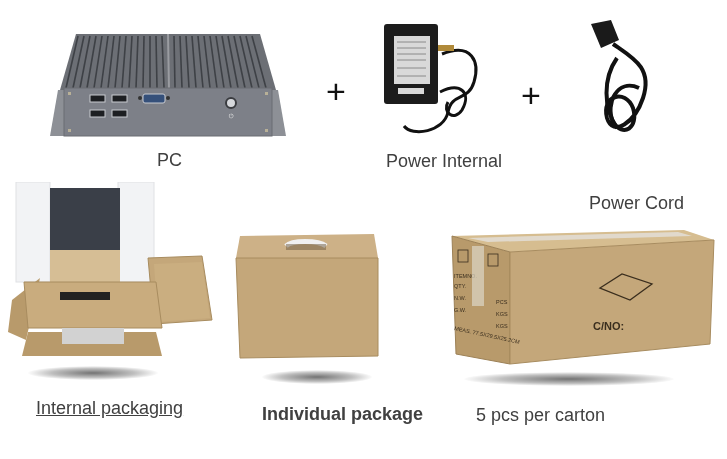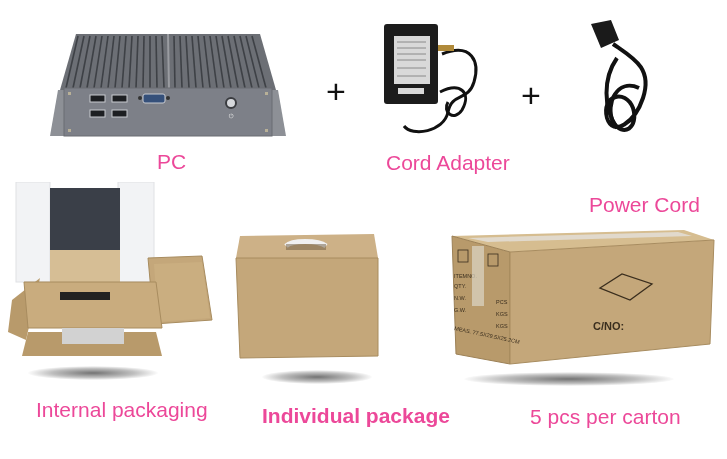--- a/index.html
+++ b/index.html
@@ -1,18 +1,18 @@
 <!DOCTYPE html>
 <html><head>
 <meta charset="utf-8">
 <style>
   html,body{margin:0;padding:0;background:#ffffff;}
   body{width:727px;height:459px;position:relative;overflow:hidden;font-family:"Liberation Sans",sans-serif;color:#111;}
   .abs{position:absolute;}
-  .label{position:absolute;font-size:21px;color:#ec4899;white-space:nowrap;}
+  .label{position:absolute;font-size:18px;color:#404040;white-space:nowrap;}
   .plus{position:absolute;font-size:34px;font-weight:300;color:#111;line-height:1;}
   .shadow{position:absolute;height:14px;border-radius:50%;background:radial-gradient(ellipse at center,rgba(0,0,0,0.55) 0%,rgba(0,0,0,0.25) 45%,rgba(0,0,0,0) 72%);}
 </style>
 </head>
 <body>
 
 <div class="abs" style="left:48px;top:32px;width:240px;height:108px;">
   <svg width="240" height="108" viewBox="0 0 240 108">
 
     <polygon points="28,2 212,2 228,58 12,58" fill="#6c6f75"></polygon>
@@ -90,21 +90,21 @@
         <line x1="15" y1="20" x2="44" y2="20"></line>
         <line x1="15" y1="26" x2="44" y2="26"></line>
         <line x1="15" y1="32" x2="44" y2="32"></line>
         <line x1="15" y1="38" x2="44" y2="38"></line>
         <line x1="15" y1="46" x2="44" y2="46"></line>
         <line x1="15" y1="54" x2="44" y2="54"></line>
       </g>
     <rect x="16" y="66" width="26" height="6" fill="#d9d9d9"></rect>
   </svg>
 </div>
-<div class="label" style="left:386px;top:151px;">Cord Adapter</div>
+<div class="label" style="left:386px;top:151px;">Power Internal</div>
 
 <div class="plus" style="left:521px;top:78px;">+</div>
 
 <div class="abs" style="left:583px;top:18px;width:80px;height:124px;">
   <svg width="80" height="124" viewBox="0 0 80 124">
     <path d="M8,6 L28,2 L36,22 L18,30 Z" fill="#1a1a1a"></path>
     <path d="M30,26 C50,40 70,50 60,80 C52,104 30,120 24,100 C18,78 42,70 50,90 C56,110 40,120 30,104 C22,86 34,60 56,70" fill="none" stroke="#111" stroke-width="4"></path>
     <path d="M34,40 C20,60 20,90 34,110" fill="none" stroke="#111" stroke-width="4"></path>
   </svg>
 </div>
@@ -119,21 +119,21 @@
     <polygon points="142,76 196,74 206,138 148,142" fill="#c4a77a" stroke="#a88c5f"></polygon>
     <polygon points="148,82 196,80 204,136 152,140" fill="#caae80"></polygon>
     <polygon points="6,118 34,96 20,158 2,150" fill="#b89a6b"></polygon>
     <polygon points="18,100 150,100 156,146 22,146" fill="#c9ac7e" stroke="#a88c5f"></polygon>
     <rect x="54" y="110" width="50" height="8" fill="#222"></rect>
     <polygon points="22,150 150,150 156,174 16,174" fill="#b89a6b"></polygon>
     <rect x="56" y="146" width="62" height="16" fill="#d2d2d2"></rect>
   </svg>
 </div>
 <div class="shadow" style="left:28px;top:366px;width:130px;"></div>
-<div class="label" style="left:36px;top:398px;">Internal packaging</div>
+<div class="label" style="left:36px;top:398px;text-decoration:underline;">Internal packaging</div>
 
 <div class="abs" style="left:232px;top:230px;width:150px;height:130px;">
   <svg width="150" height="130" viewBox="0 0 150 130">
     <polygon points="8,6 142,4 146,28 4,28" fill="#cdb187"></polygon>
     <polygon points="4,28 146,28 146,126 8,128" fill="#c4a77a" stroke="#a88c5f"></polygon>
     <path d="M54,16 C60,10 86,10 94,16" fill="none" stroke="#f0f0f0" stroke-width="5"></path>
     <rect x="54" y="14" width="40" height="6" fill="#6b5a3f" opacity="0.5"></rect>
   </svg>
 </div>
 <div class="shadow" style="left:262px;top:370px;width:110px;"></div>
@@ -156,13 +156,13 @@
       <text x="48" y="78">PCS</text>
       <text x="48" y="90">KGS</text>
       <text x="48" y="102">KGS</text>
     </g>
     <rect x="10" y="24" width="10" height="12" fill="none" stroke="#3a2e1e" stroke-width="0.8"></rect>
     <rect x="40" y="28" width="10" height="12" fill="none" stroke="#3a2e1e" stroke-width="0.8"></rect>
     <rect x="24" y="20" width="12" height="60" fill="#dcd6c6" opacity="0.7"></rect>
   </svg>
 </div>
 <div class="shadow" style="left:464px;top:372px;width:210px;"></div>
-<div class="label" style="left:530px;top:405px;">5 pcs per carton</div>
+<div class="label" style="left:476px;top:405px;">5 pcs per carton</div>
 
 </body></html>

